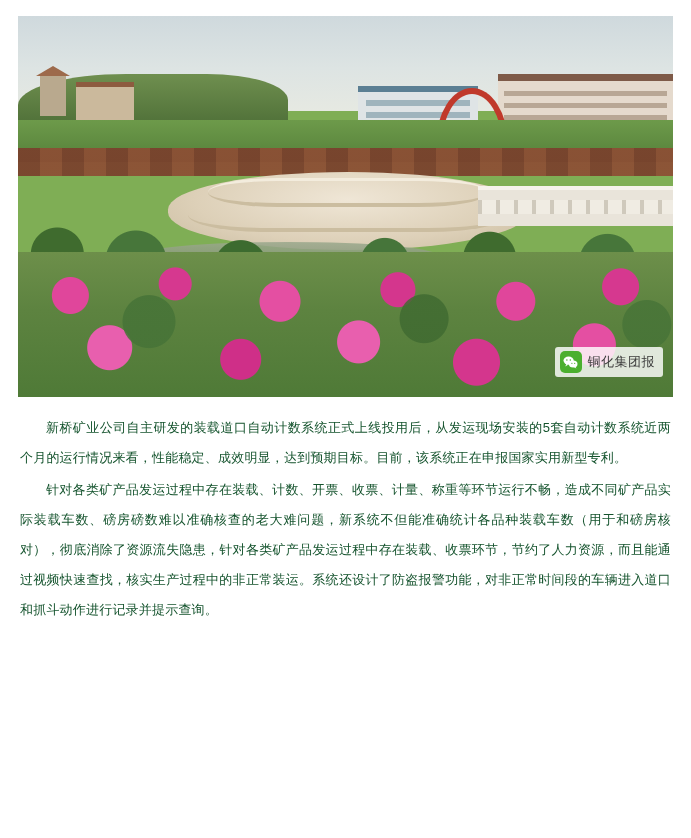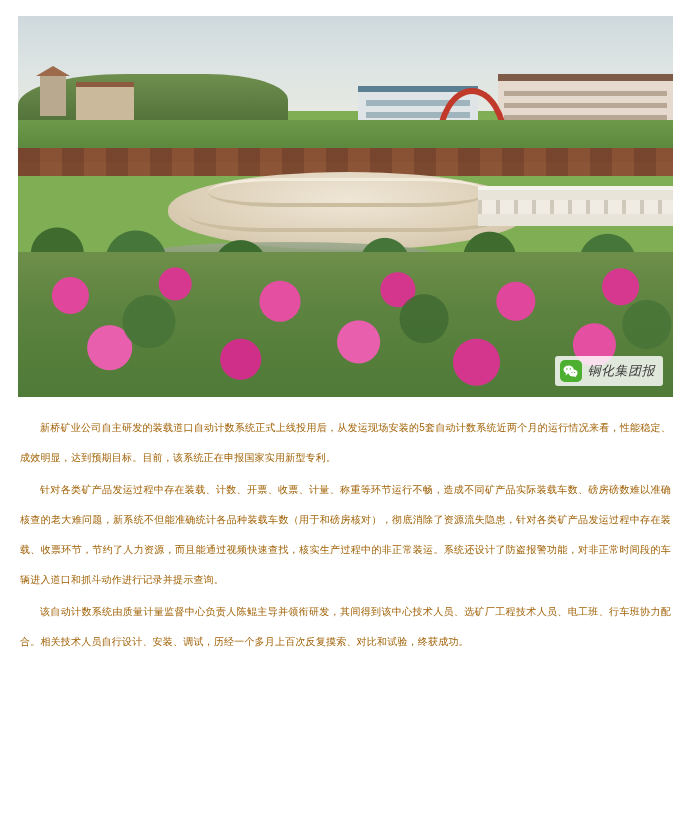--- a/index.html
+++ b/index.html
@@ -180,48 +180,47 @@
     left: 96px; top: 246px; width: 60px; height: 62px;
     background: #b9ae99;
     transform: skewX(-16deg);
     opacity: .9;
   }
 
   
   .badge {
     position: absolute;
     right: 10px;
-    bottom: 11px;
+    bottom: 20px;
     display: flex;
     align-items: center;
     gap: 6px;
     background: rgba(255,255,255,.82);
     padding: 4px 8px 4px 5px;
     border-radius: 3px;
-    font-style: italic;
   }
   .badge-icon {
     width: 22px; height: 22px;
     border-radius: 5px;
     background: #4caf2f;
     display: flex; align-items: center; justify-content: center;
   }
   .badge-icon svg { display: block; }
   .badge-text {
     font-size: 13px;
     color: #3b3b3b;
     letter-spacing: .5px;
   }
 
   
   .article {
     margin: 16px 20px 4px 20px;
-    font-size: 10px;
+    font-size: 13px;
     line-height: 30px;
-    color: #a16207;
+    color: #14532d;
     text-align: justify;
     letter-spacing: .2px;
   }
   .article p {
     margin: 0 0 2px 0;
     text-indent: 2em;
   }
 </style>
 </head>
 <body>
@@ -258,17 +257,16 @@
           <circle cx="11.7" cy="7.3" r=".65" fill="#4caf2f"></circle>
         </svg>
       </span>
       <span class="badge-text">铜化集团报</span>
     </div>
   </div>
 
   <div class="article">
     <p>新桥矿业公司自主研发的装载道口自动计数系统正式上线投用后，从发运现场安装的5套自动计数系统近两个月的运行情况来看，性能稳定、成效明显，达到预期目标。目前，该系统正在申报国家实用新型专利。</p>
     <p>针对各类矿产品发运过程中存在装载、计数、开票、收票、计量、称重等环节运行不畅，造成不同矿产品实际装载车数、磅房磅数难以准确核查的老大难问题，新系统不但能准确统计各品种装载车数（用于和磅房核对），彻底消除了资源流失隐患，针对各类矿产品发运过程中存在装载、收票环节，节约了人力资源，而且能通过视频快速查找，核实生产过程中的非正常装运。系统还设计了防盗报警功能，对非正常时间段的车辆进入道口和抓斗动作进行记录并提示查询。</p>
-    <p>该自动计数系统由质量计量监督中心负责人陈鲲主导并领衔研发，其间得到该中心技术人员、选矿厂工程技术人员、电工班、行车班协力配合。相关技术人员自行设计、安装、调试，历经一个多月上百次反复摸索、对比和试验，终获成功。</p>
 
   </div>
 
 </div>
 
 </body></html>

